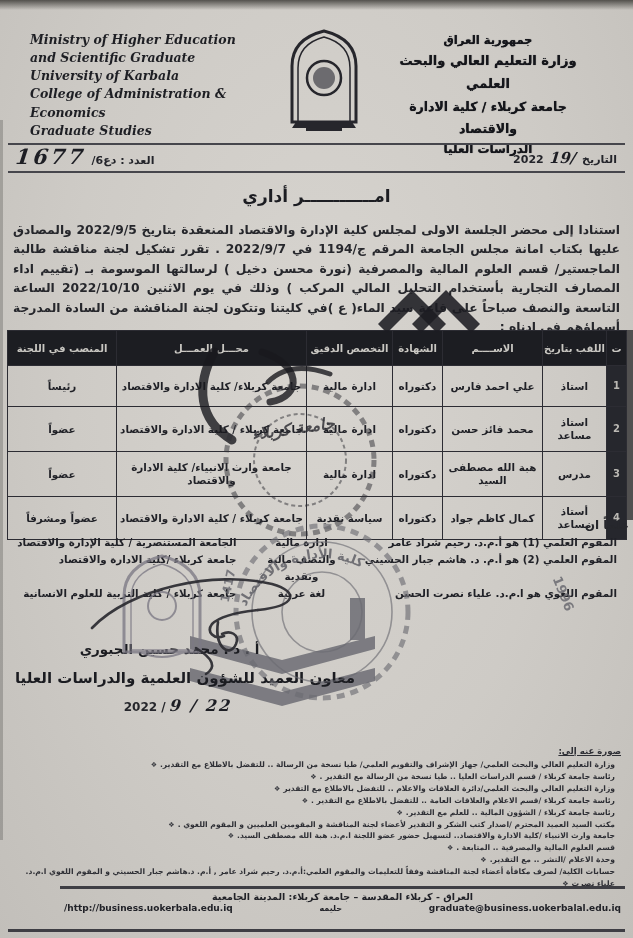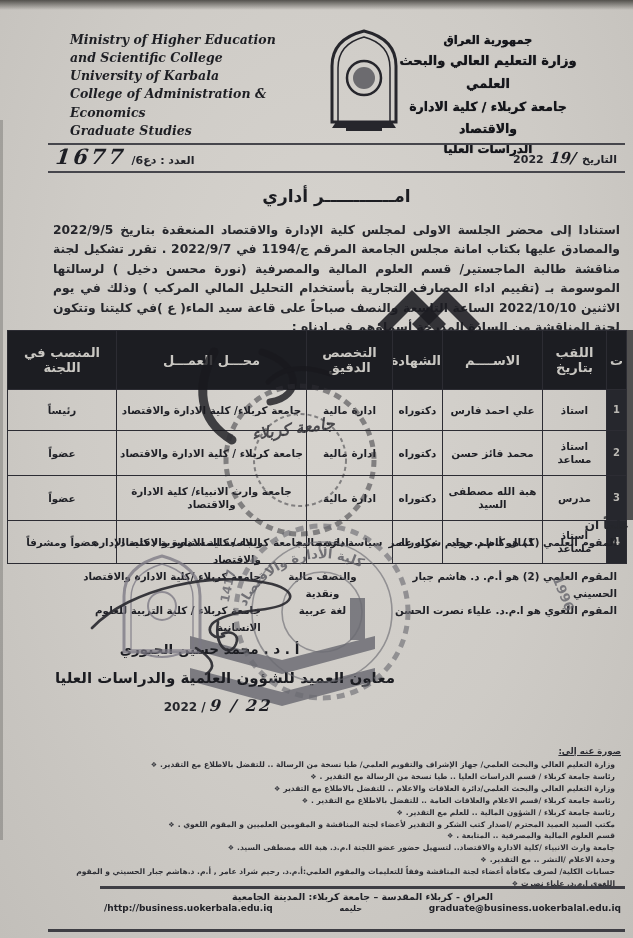--- a/index.html
+++ b/index.html
@@ -3,21 +3,21 @@
 <meta charset="utf-8">
 <style>
   html,body{margin:0;padding:0;background:#8e8c88;}
   .sheet{
     position:relative;width:633px;height:938px;overflow:hidden;
     background:radial-gradient(ellipse at 50% 38%, #d7d4cf 0%, #cecbc6 55%, #c2bfba 100%);
     font-family:"DejaVu Sans",sans-serif;color:#26272c;
   }
   .scan-edge{position:absolute;top:0;left:0;right:0;height:10px;
     background:linear-gradient(180deg, rgba(62,60,56,.85), rgba(62,60,56,0));z-index:4;}
-  .layer-text{position:absolute;inset:0;z-index:2;margin-left:40px;}
+  .layer-text{position:absolute;inset:0;z-index:2;}
   svg.under{position:absolute;inset:0;z-index:1;pointer-events:none;}
   svg.over{position:absolute;inset:0;z-index:3;pointer-events:none;}
 
   .hdr-en{position:absolute;top:31px;left:30px;width:255px;
     font-family:"DejaVu Serif",serif;font-style:italic;font-weight:bold;
     font-size:12.5px;line-height:1.45;color:#1e1f24;}
   .logo{position:absolute;top:26px;left:284px;width:80px;height:106px;}
   .hdr-ar{position:absolute;top:30px;right:36px;width:218px;text-align:center;
     font-weight:bold;color:#15161b;text-shadow:0 0 .7px #15161b;direction:rtl;}
   .hdr-ar div{line-height:1.75;}
@@ -39,21 +39,21 @@
   .title{position:absolute;top:186px;left:0;right:0;text-align:center;
     font-weight:bold;font-size:17px;color:#1c1d22;direction:rtl;}
 
   .para{position:absolute;top:221px;right:13px;left:13px;direction:rtl;
     text-align:justify;text-align-last:right;font-size:12.3px;font-weight:bold;
     line-height:1.58;color:#26272c;}
 
   table.ctable{position:absolute;top:330px;right:6px;border-collapse:collapse;
     direction:rtl;table-layout:fixed;width:619px;}
   .ctable th,.ctable td{border:1.6px solid #2c2c33;font-weight:bold;overflow:hidden;}
-  .ctable thead th{background:#1c1d22;color:#c9c7c2;font-size:13px;height:34px;padding:12px 1px;}
+  .ctable thead th{background:#1c1d22;color:#c9c7c2;font-size:10px;height:34px;padding:0 1px;}
   .ctable td{font-size:10.4px;text-align:center;color:#1f2026;padding:1px 2px;line-height:1.25;}
   .ctable td.idx{background:#26272d;color:#bab8b3;font-size:10px;}
   .ctable tr.r1 td{height:38px;} .ctable tr.r2 td{height:42px;}
   .ctable tr.r3 td{height:42px;} .ctable tr.r4 td{height:40px;}
 
   .note{position:absolute;top:518px;right:4px;font-size:12px;font-weight:bold;direction:rtl;}
 
   .revs{position:absolute;top:534px;right:16px;left:16px;direction:rtl;
     font-size:10.3px;font-weight:bold;color:#202127;}
   .rev-row{display:grid;grid-template-columns:44% 17% 39%;line-height:1.65;}
@@ -98,21 +98,21 @@
       <rect x="350" y="598" width="15" height="42"></rect>
     </g>
     <rect x="627" y="330" width="6" height="190" fill="rgba(40,40,42,.75)"></rect>
     <rect x="0" y="120" width="3" height="720" fill="rgba(90,88,85,.35)"></rect>
   </svg>
 
   <div class="layer-text">
 
     <div class="hdr-en">
       <div>Ministry of Higher Education</div>
-      <div>and Scientific College</div>
+      <div>and Scientific Graduate</div>
       <div>University of Karbala</div>
       <div>College of Administration &amp; Economics</div>
       <div>Graduate Studies</div>
     </div>
 
     <svg class="logo" viewBox="0 0 80 106">
       <path d="M8,96 L8,40 Q8,13 40,5 Q72,13 72,40 L72,96 Z" fill="none" stroke="#26262c" stroke-width="3"></path>
       <path d="M14,96 L14,42 Q14,18 40,11 Q66,18 66,42 L66,96 Z" fill="none" stroke="#26262c" stroke-width="1.5"></path>
       <circle cx="40" cy="52" r="17" fill="none" stroke="#26262c" stroke-width="2.5"></circle>
       <circle cx="40" cy="52" r="11" fill="#4a4a50" opacity="0.75"></circle>
@@ -232,22 +232,22 @@
 
     <div class="cc">
       <div class="cc-head">صورة عنه إلى:</div>
       <ul>
         <li><span>وزارة التعليم العالي والبحث العلمي/ جهاز الإشراف والتقويم العلمي/ طيا نسخة من الرسالة .. للتفضل بالاطلاع مع التقدير.</span><span class="cc-bullet">❖</span></li>
         <li><span>رئاسة جامعة كربلاء / قسم الدراسات العليا .. طيا نسخة من الرسالة مع التقدير .</span><span class="cc-bullet">❖</span></li>
         <li><span>وزارة التعليم العالي والبحث العلمي/دائرة العلاقات والاعلام .. للتفضل بالاطلاع مع التقدير</span><span class="cc-bullet">❖</span></li>
         <li><span>رئاسة جامعة كربلاء /قسم الاعلام والعلاقات العامة .. للتفضل بالاطلاع مع التقدير .</span><span class="cc-bullet">❖</span></li>
         <li><span>رئاسة جامعة كربلاء / الشؤون المالية .. للعلم مع التقدير.</span><span class="cc-bullet">❖</span></li>
         <li><span>مكتب السيد العميد المحترم /اصدار كتب الشكر و التقدير لأعضاء لجنة المناقشة و المقومين العلميين و المقوم اللغوي .</span><span class="cc-bullet">❖</span></li>
+        <li><span>جامعة وارث الانبياء /كلية الادارة والاقتصاد.. لتسهيل حضور عضو اللجنة ا.م.د. هبة الله مصطفى السيد.</span><span class="cc-bullet">❖</span></li>
         <li><span>قسم العلوم المالية والمصرفية .. المتابعة .</span><span class="cc-bullet">❖</span></li>
-        <li><span>جامعة وارث الانبياء /كلية الادارة والاقتصاد.. لتسهيل حضور عضو اللجنة ا.م.د. هبة الله مصطفى السيد.</span><span class="cc-bullet">❖</span></li>
         <li><span>وحدة الاعلام /النشر .. مع التقدير.</span><span class="cc-bullet">❖</span></li>
         <li><span>حسابات الكلية/ لصرف مكافأة أعضاء لجنة المناقشة وفقاً للتعليمات والمقوم العلمي:أ.م.د. رحيم شراد عامر , أ.م. د.هاشم جبار الحسيني و المقوم اللغوي ا.م.د. علياء نصرت</span><span class="cc-bullet">❖</span></li>
       </ul>
     </div>
 
     <div class="footer">
       <div>العراق - كربلاء المقدسة – جامعة كربلاء: المدينة الجامعية</div>
       <div class="footer-row2">
         <span>/http://business.uokerbala.edu.iq</span>
         <span class="footer-mid">حليمه</span>

